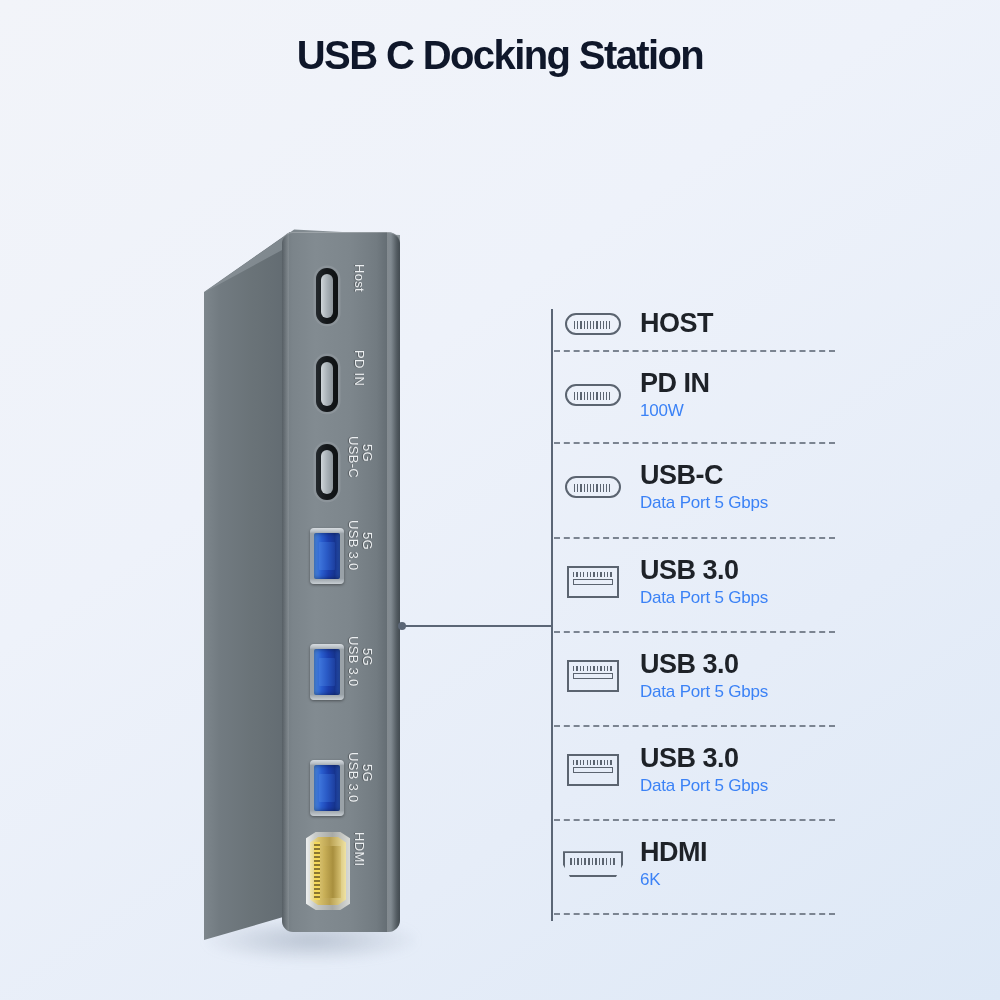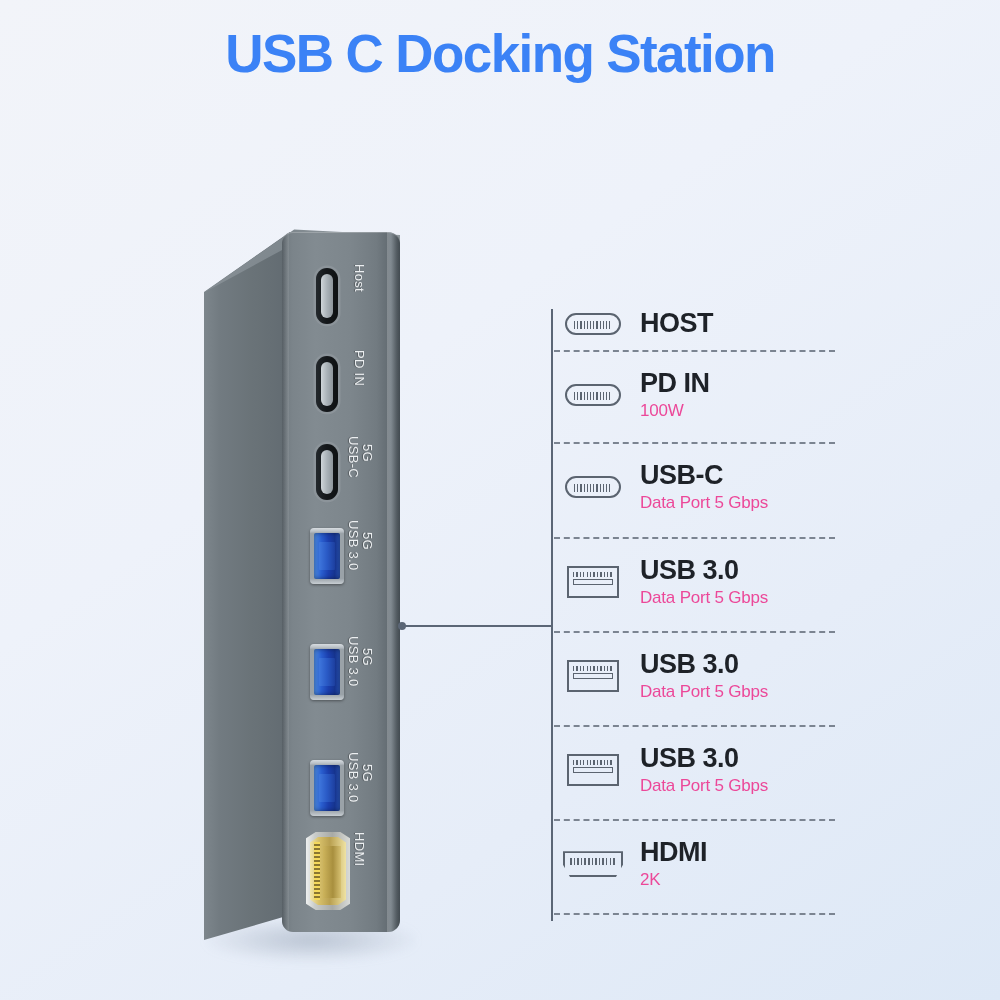--- a/index.html
+++ b/index.html
@@ -29,27 +29,27 @@
     font-weight: bold;
     letter-spacing: -1px;
     line-height: 1;
     background: linear-gradient(90deg, #1048d0 0%, #0f66d8 38%, #0f8fe0 68%, #0ab4e8 100%);
     -webkit-background-clip: text;
     background-clip: text;
     color: transparent;
     -webkit-text-fill-color: transparent;
   }
   #title-sub {
-    margin: 8px;
+    margin: 16px;
     padding-top: 18px;
-    font-size: 53px;
+    font-size: 40px;
     font-weight: bold;
     letter-spacing: -1.6px;
     line-height: 1.05;
-    color: #3b82f6;
+    color: #0f172a;
   }
 
   
   #device-wrap {
     position: absolute;
     left: 196px;
     top: 228px;
     width: 230px;
     height: 740px;
   }
@@ -272,21 +272,21 @@
   }
   .legend-title {
     font-size: 27px;
     font-weight: bold;
     color: #1e2228;
     letter-spacing: -0.5px;
     line-height: 1.08;
   }
   .legend-sub {
     font-size: 17px;
-    color: #ec4899;
+    color: #3b82f6;
     line-height: 1.25;
     padding-top: 2px;
     letter-spacing: -0.2px;
   }
   .legend-divider {
     position: absolute;
     left: 3px;
     width: 281px;
     height: 0;
     border-top: 2px dashed #7b8491;
@@ -484,17 +484,17 @@
 
   <div class="legend-row" style="top:529px;">
     <div class="legend-icon">
       <div class="ic-hdmi">
         <div class="ic-hdmi-body"></div>
         <div class="ic-hdmi-pins"></div>
       </div>
     </div>
     <div class="legend-text">
       <div class="legend-title">HDMI</div>
-      <div class="legend-sub">2K</div>
+      <div class="legend-sub">6K</div>
     </div>
   </div>
   <div class="legend-divider" style="top:604px;"></div>
 </div>
 
 </body></html>

